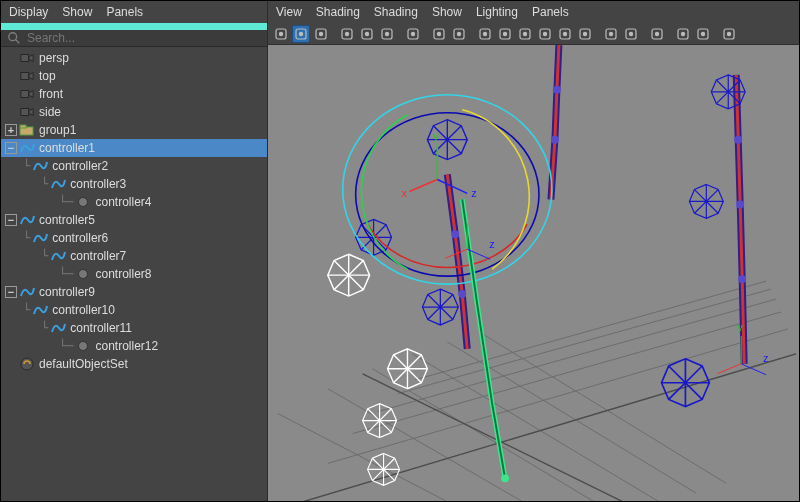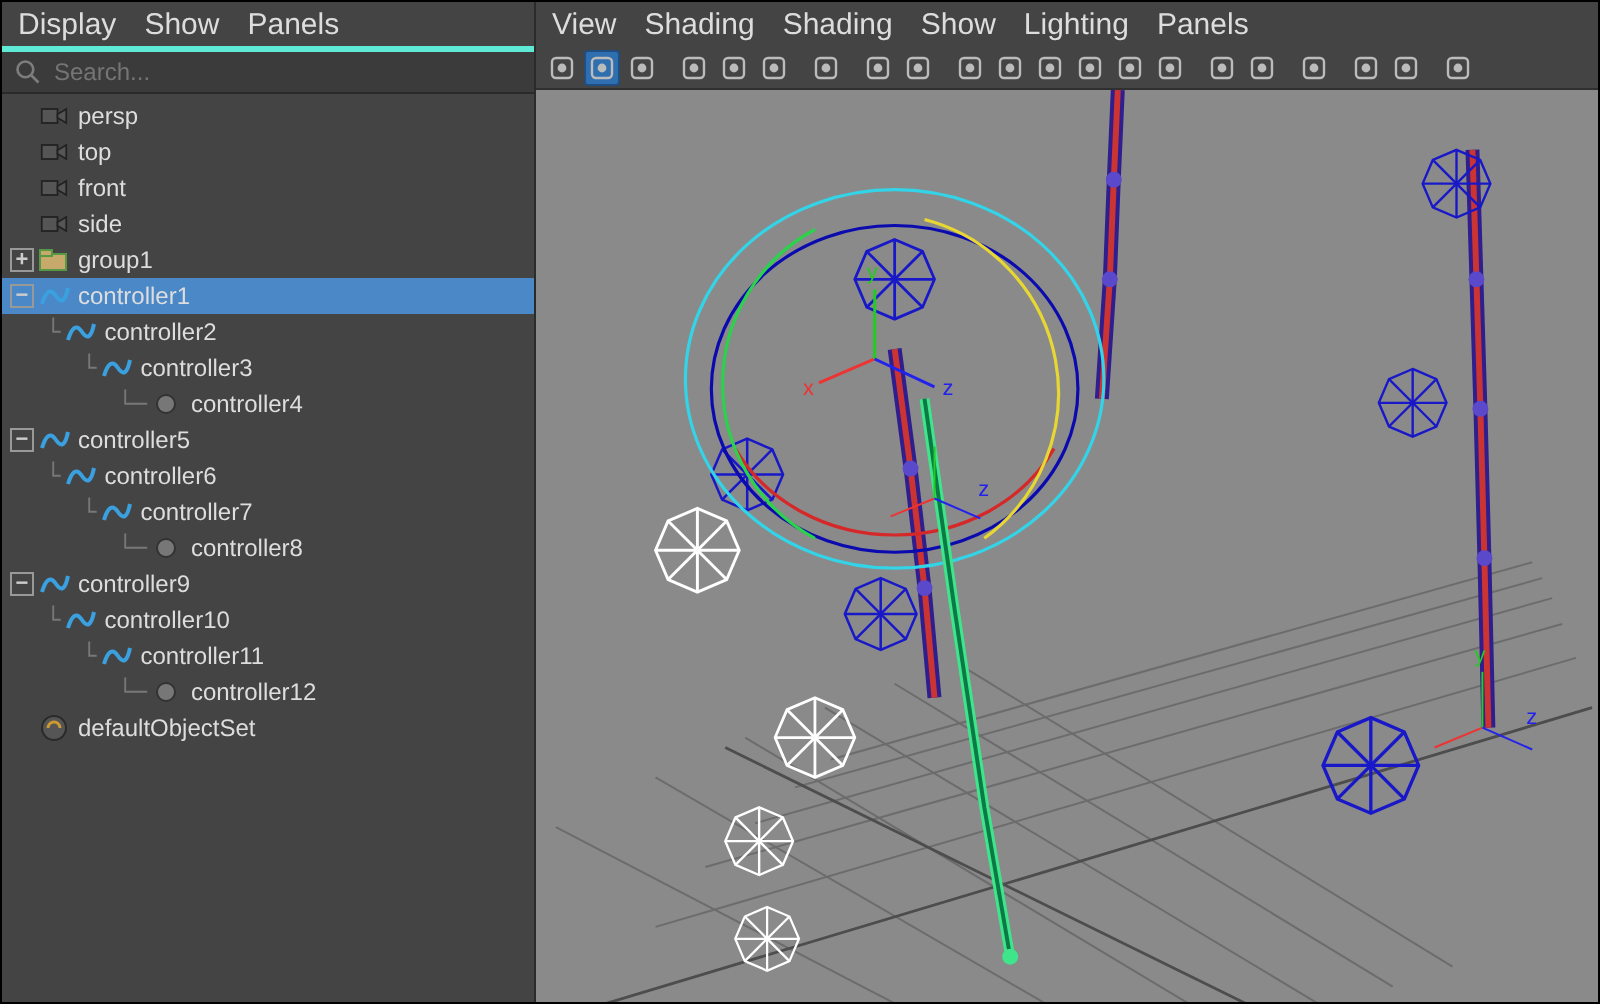--- a/index.html
+++ b/index.html
@@ -1,21 +1,21 @@
 <!DOCTYPE html>
 <html><head>
 <meta charset="utf-8">
 <style>
   *{box-sizing:border-box;margin:0;padding:0;font-family:Arial,Helvetica,sans-serif;user-select:none}
   html,body{width:800px;height:502px;overflow:hidden;background:#1a1a1a}
   .root{display:flex;width:800px;height:502px;border:1px solid #000}
   .outliner{width:267px;height:100%;background:#444;display:flex;flex-direction:column;border-right:1px solid #2b2b2b}
-  .menubar{display:flex;gap:14px;align-items:center;height:22px;padding:0 8px;background:#444;color:#ddd;font-size:15px}
+  .menubar{display:flex;gap:14px;align-items:center;height:22px;padding:0 8px;background:#444;color:#ddd;font-size:12px}
   .menubar span{cursor:default}
-  .searchbar{display:flex;align-items:center;height:24px;background:#3b3b3b;border-top:3px solid #5eead4;border-bottom:1px solid #2a2a2a;padding:0 6px;color:#aaa;font-size:12px}
+  .searchbar{display:flex;align-items:center;height:24px;background:#3b3b3b;border-top:7px solid #5eead4;border-bottom:1px solid #2a2a2a;padding:0 6px;color:#aaa;font-size:12px}
   .search-icon{width:14px;height:14px;margin-right:6px;opacity:.6;display:flex;align-items:center;justify-content:center}
   .search-icon svg{width:14px;height:14px}
   .search-input{flex:1;background:transparent;border:none;outline:none;color:#ccc;font-size:12px}
   .tree{flex:1;overflow:auto;background:#444;padding-top:2px}
   .row{display:flex;align-items:center;height:18px;font-size:12px;color:#ddd;white-space:nowrap}
   .row.selected{background:#4a88c7}
   .row .spacer{flex:0 0 auto}
   .toggle{width:12px;height:12px;display:flex;align-items:center;justify-content:center;color:#ccc;font-size:10px;margin-right:2px}
   .toggle.box{border:1px solid #999;line-height:9px;font-size:11px;font-weight:bold;color:#ccc}
   .branch{color:#777;font-size:12px;margin-right:2px;font-family:monospace}

